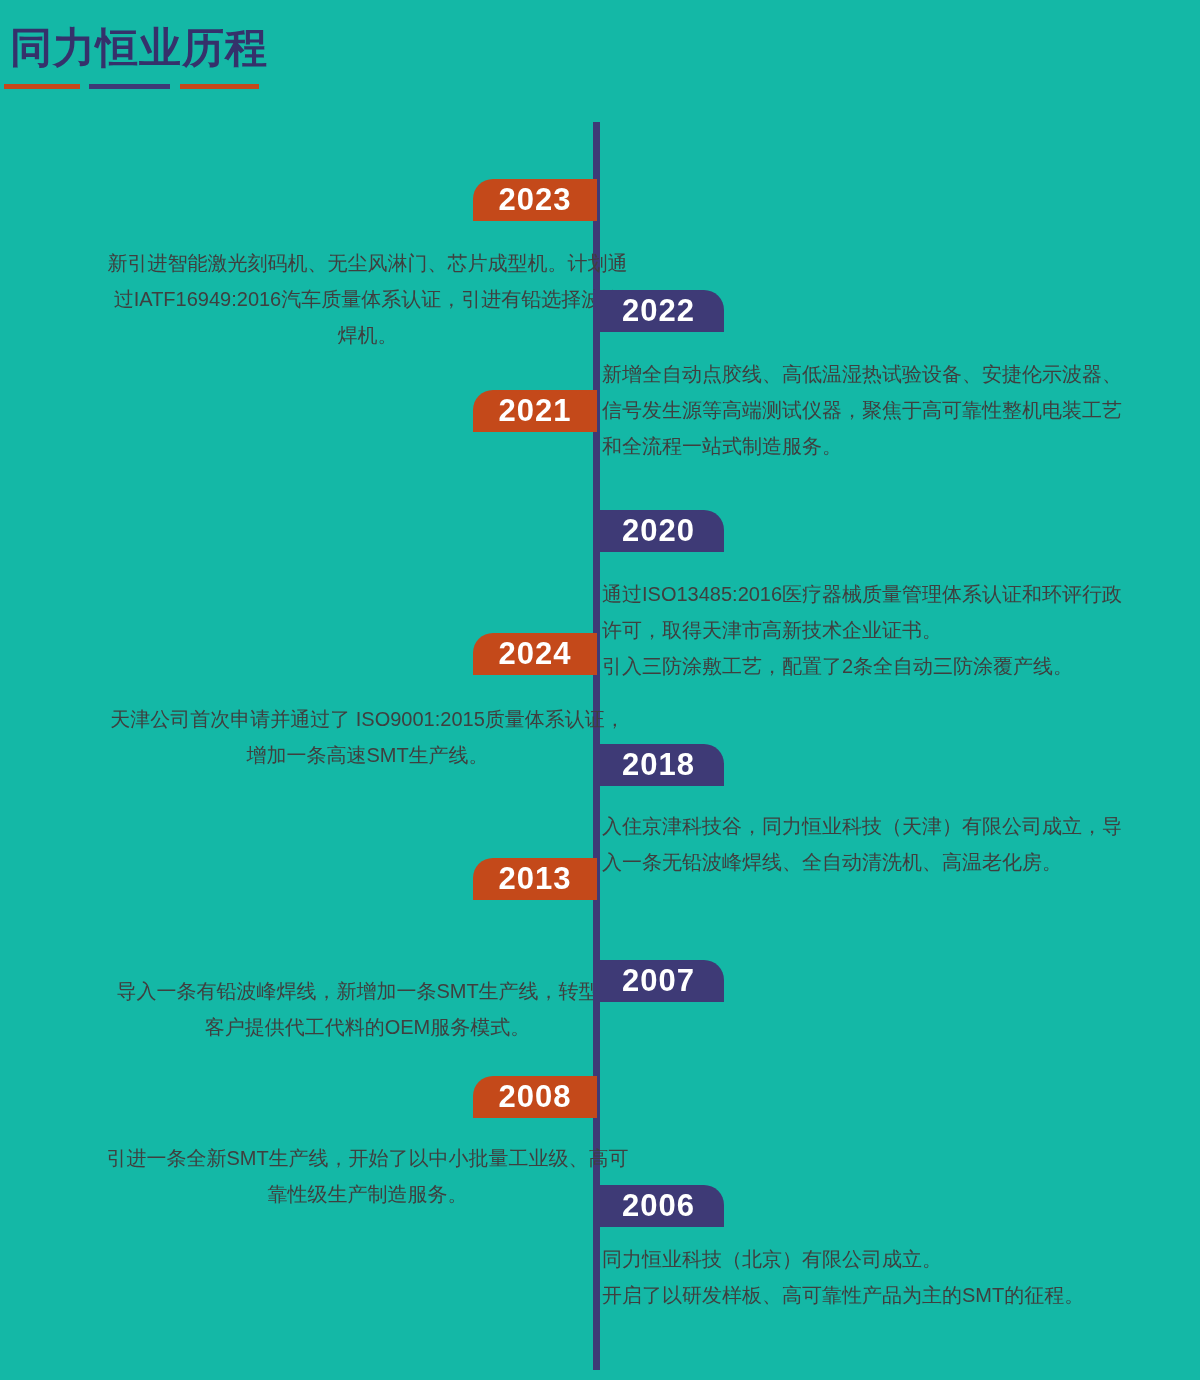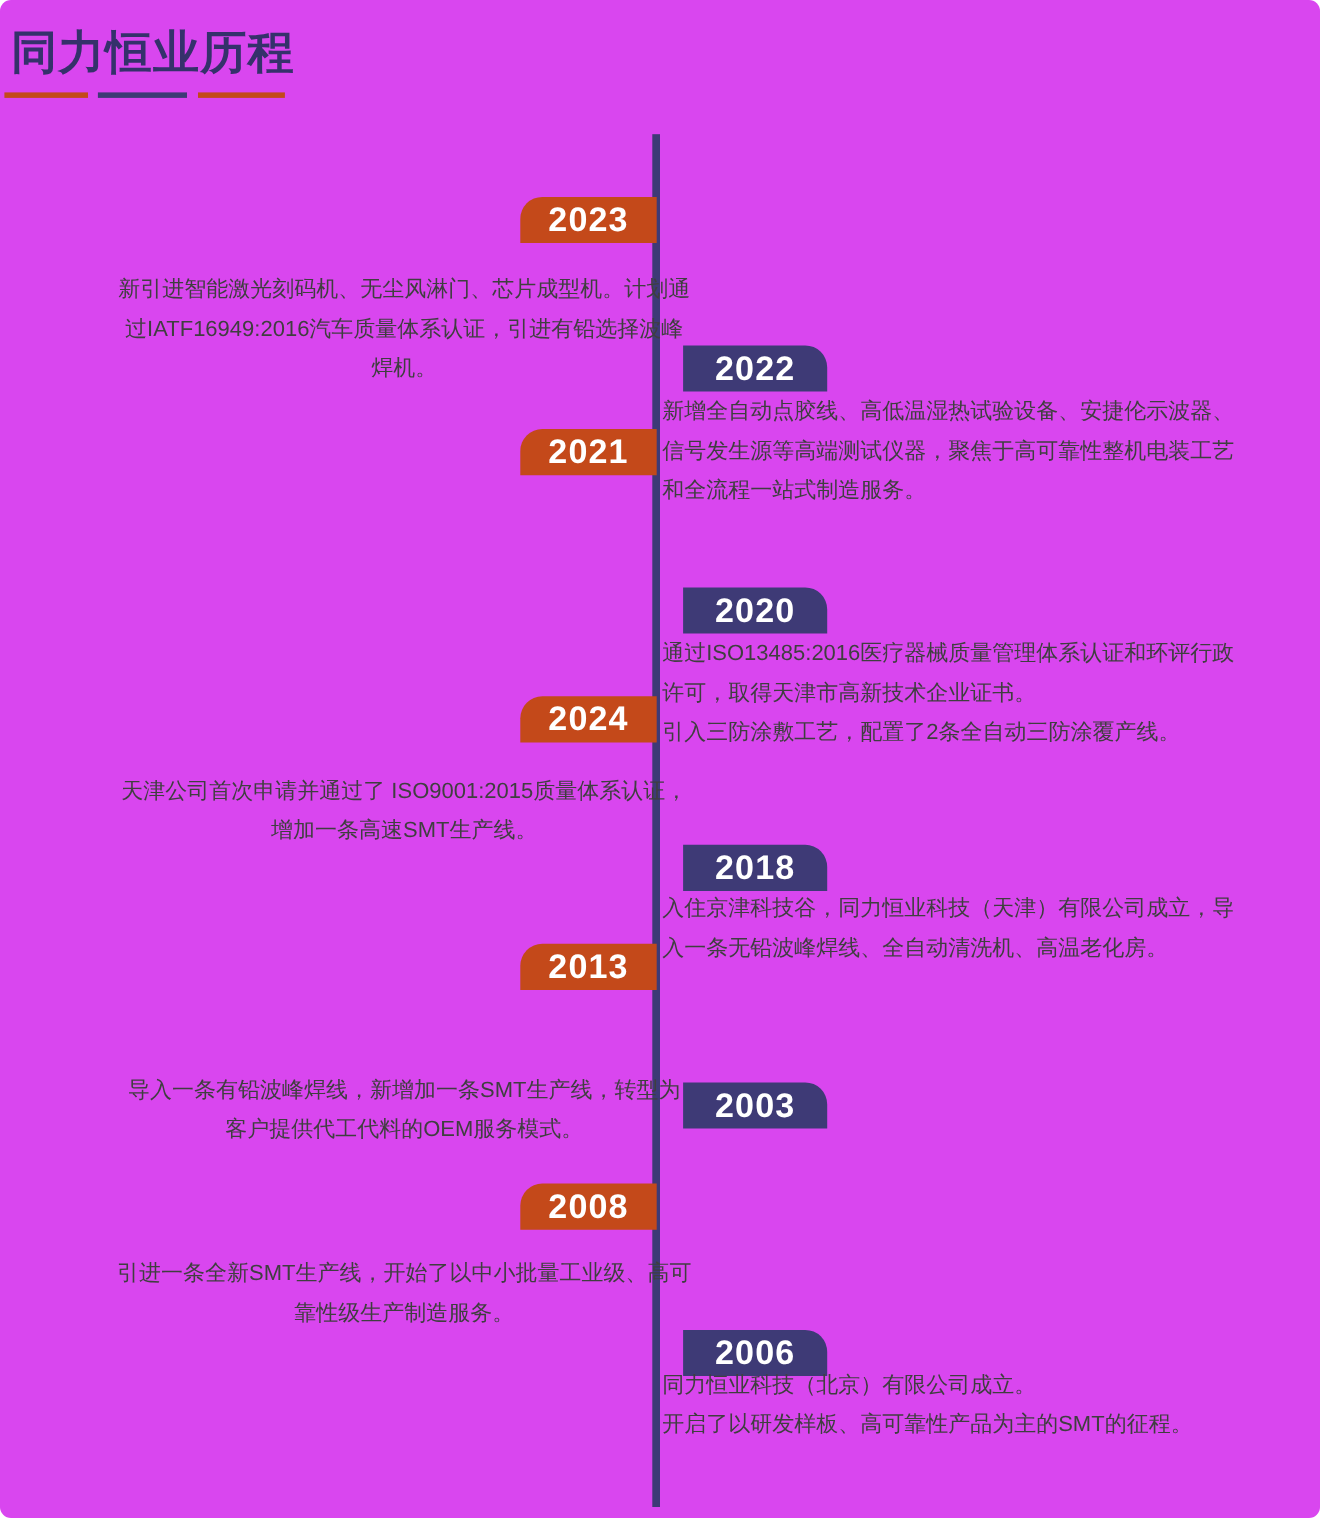--- a/index.html
+++ b/index.html
@@ -1,22 +1,21 @@
 <!DOCTYPE html>
 <html lang="zh" style="--orange: #c4491a; --purple: #3e3a76; --title: #35316b; --text: #3f3f3f;"><head>
 <meta charset="utf-8">
 <style>
   html,body{margin:0;padding:0;background:#ffffff;}
   .canvas{
     position:relative;
     width:1200px;height:1380px;
-    background:#d946ef;
+    background:#14b8a6;
     overflow:hidden;
     font-family:"Liberation Sans",sans-serif;
-    border-radius:10px;
   }
   .page-title{
     position:absolute;left:10px;top:20px;
     font-size:42px;font-weight:bold;
     letter-spacing:1px;
     color:var(--title,#35316b);
     white-space:nowrap;
   }
   .bar{position:absolute;top:84px;height:5px;}
   .bar-orange{background:var(--orange,#c4491a);}
@@ -34,24 +33,23 @@
     display:flex;align-items:center;justify-content:center;
     color:#ffffff;font-weight:bold;font-size:31px;
     letter-spacing:1px;
   }
   .badge.orange{
     width:124px;left:473px;
     background:var(--orange,#c4491a);
     border-radius:20px 0 0 0;
   }
   .badge.purple{
-    width:131px;left:621px;
+    width:131px;left:593px;
     background:var(--purple,#3e3a76);
     border-radius:0 20px 0 0;
-    margin-top:24px;
   }
   .para{
     position:absolute;width:575px;
     font-size:20px;line-height:36px;
     color:var(--text,#3f3f3f);
     white-space:pre-line;
     text-align:left;
   }
   .para.left{left:80px;text-align:center;}
   .para.right{left:602px;}
@@ -90,21 +88,21 @@
 增加一条高速SMT生产线。</div>
 
   <div class="badge purple" style="top:744px">2018</div>
   <div class="para right" style="top:808px">入住京津科技谷，同力恒业科技（天津）有限公司成立，导
 入一条无铅波峰焊线、全自动清洗机、高温老化房。</div>
 
   <div class="badge orange" style="top:858px">2013</div>
   <div class="para left" style="top:973px">导入一条有铅波峰焊线，新增加一条SMT生产线，转型为
 客户提供代工代料的OEM服务模式。</div>
 
-  <div class="badge purple" style="top:960px">2003</div>
+  <div class="badge purple" style="top:960px">2007</div>
 
   <div class="badge orange" style="top:1076px">2008</div>
   <div class="para left" style="top:1140px">引进一条全新SMT生产线，开始了以中小批量工业级、高可
 靠性级生产制造服务。</div>
 
   <div class="badge purple" style="top:1185px">2006</div>
   <div class="para right" style="top:1241px">同力恒业科技（北京）有限公司成立。
 开启了以研发样板、高可靠性产品为主的SMT的征程。</div>
 
 </div>

